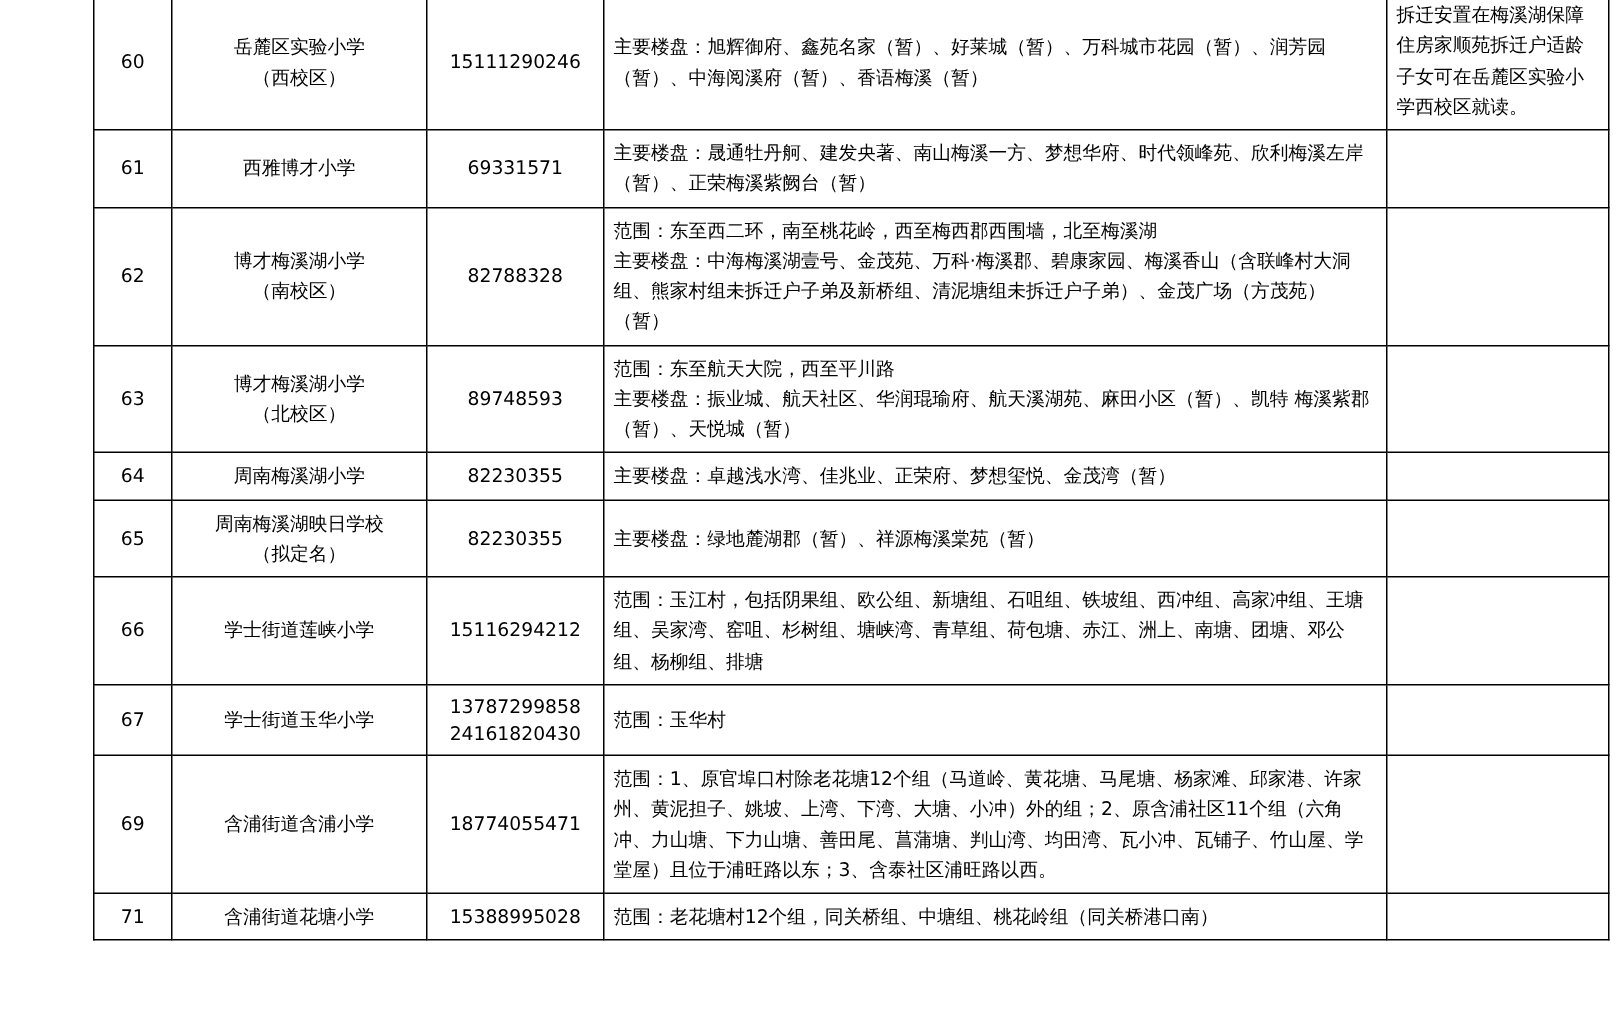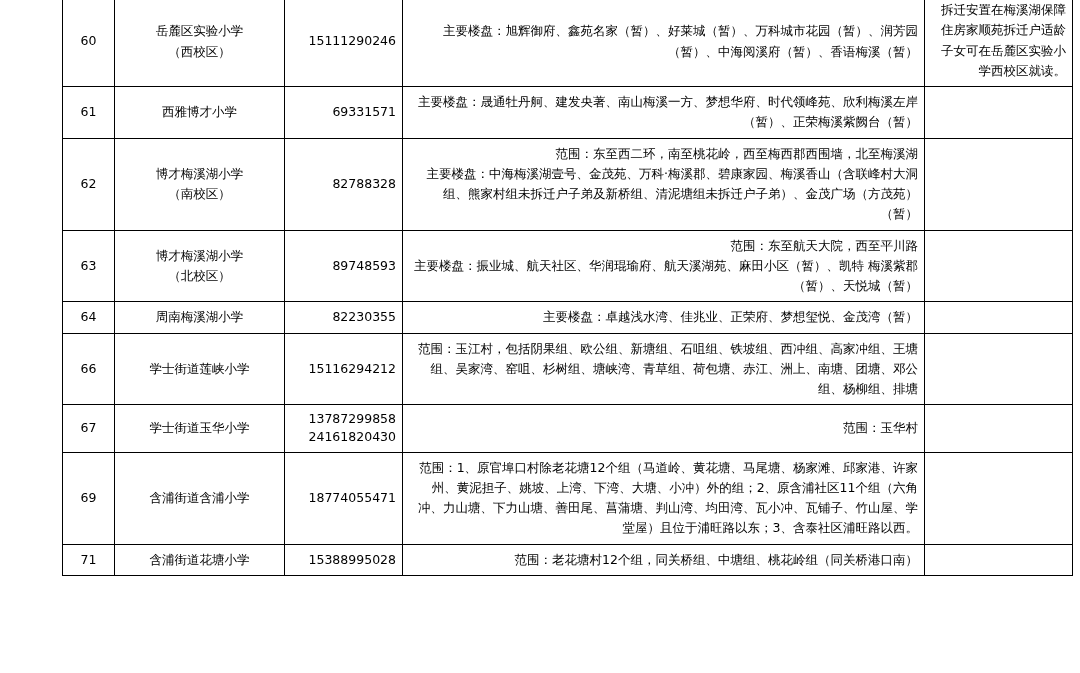--- a/index.html
+++ b/index.html
@@ -39,32 +39,31 @@
     vertical-align: middle;
     font-size: 12.5px;
     line-height: 1.62;
     padding: 5px 6px;
     word-break: break-all;
   }
   td.no, td.school, td.phone {
     text-align: center;
   }
   td.scope, td.note {
-    text-align: right;
+    text-align: left;
   }
   td.school {
     line-height: 1.5;
   }
   .sub {
     display: block;
   }
   .phone-line {
     display: block;
     line-height: 1.45;
-    text-align: right;
   }
   
   tr.first-row td {
     border-top: none;
     padding-top: 2px;
   }
   tr.first-row td.note-first {
     vertical-align: top;
     padding-top: 0;
   }
@@ -140,20 +139,32 @@
         <td class="school">
           <span class="sub">周南梅溪湖小学</span>
         </td>
         <td class="phone">
           <span class="phone-line">82230355</span>
         </td>
         <td class="scope">主要楼盘：卓越浅水湾、佳兆业、正荣府、梦想玺悦、金茂湾（暂）</td>
         <td class="note"></td>
       </tr>
 
+      <tr>
+        <td class="no">65</td>
+        <td class="school">
+          <span class="sub">周南梅溪湖映日学校</span>
+          <span class="sub">（拟定名）</span>
+        </td>
+        <td class="phone">
+          <span class="phone-line">82230355</span>
+        </td>
+        <td class="scope">主要楼盘：绿地麓湖郡（暂）、祥源梅溪棠苑（暂）</td>
+        <td class="note"></td>
+      </tr>
 
       <tr>
         <td class="no">66</td>
         <td class="school">
           <span class="sub">学士街道莲峡小学</span>
         </td>
         <td class="phone">
           <span class="phone-line">15116294212</span>
         </td>
         <td class="scope">范围：玉江村，包括阴果组、欧公组、新塘组、石咀组、铁坡组、西冲组、高家冲组、王塘组、吴家湾、窑咀、杉树组、塘峡湾、青草组、荷包塘、赤江、洲上、南塘、团塘、邓公组、杨柳组、排塘</td>

